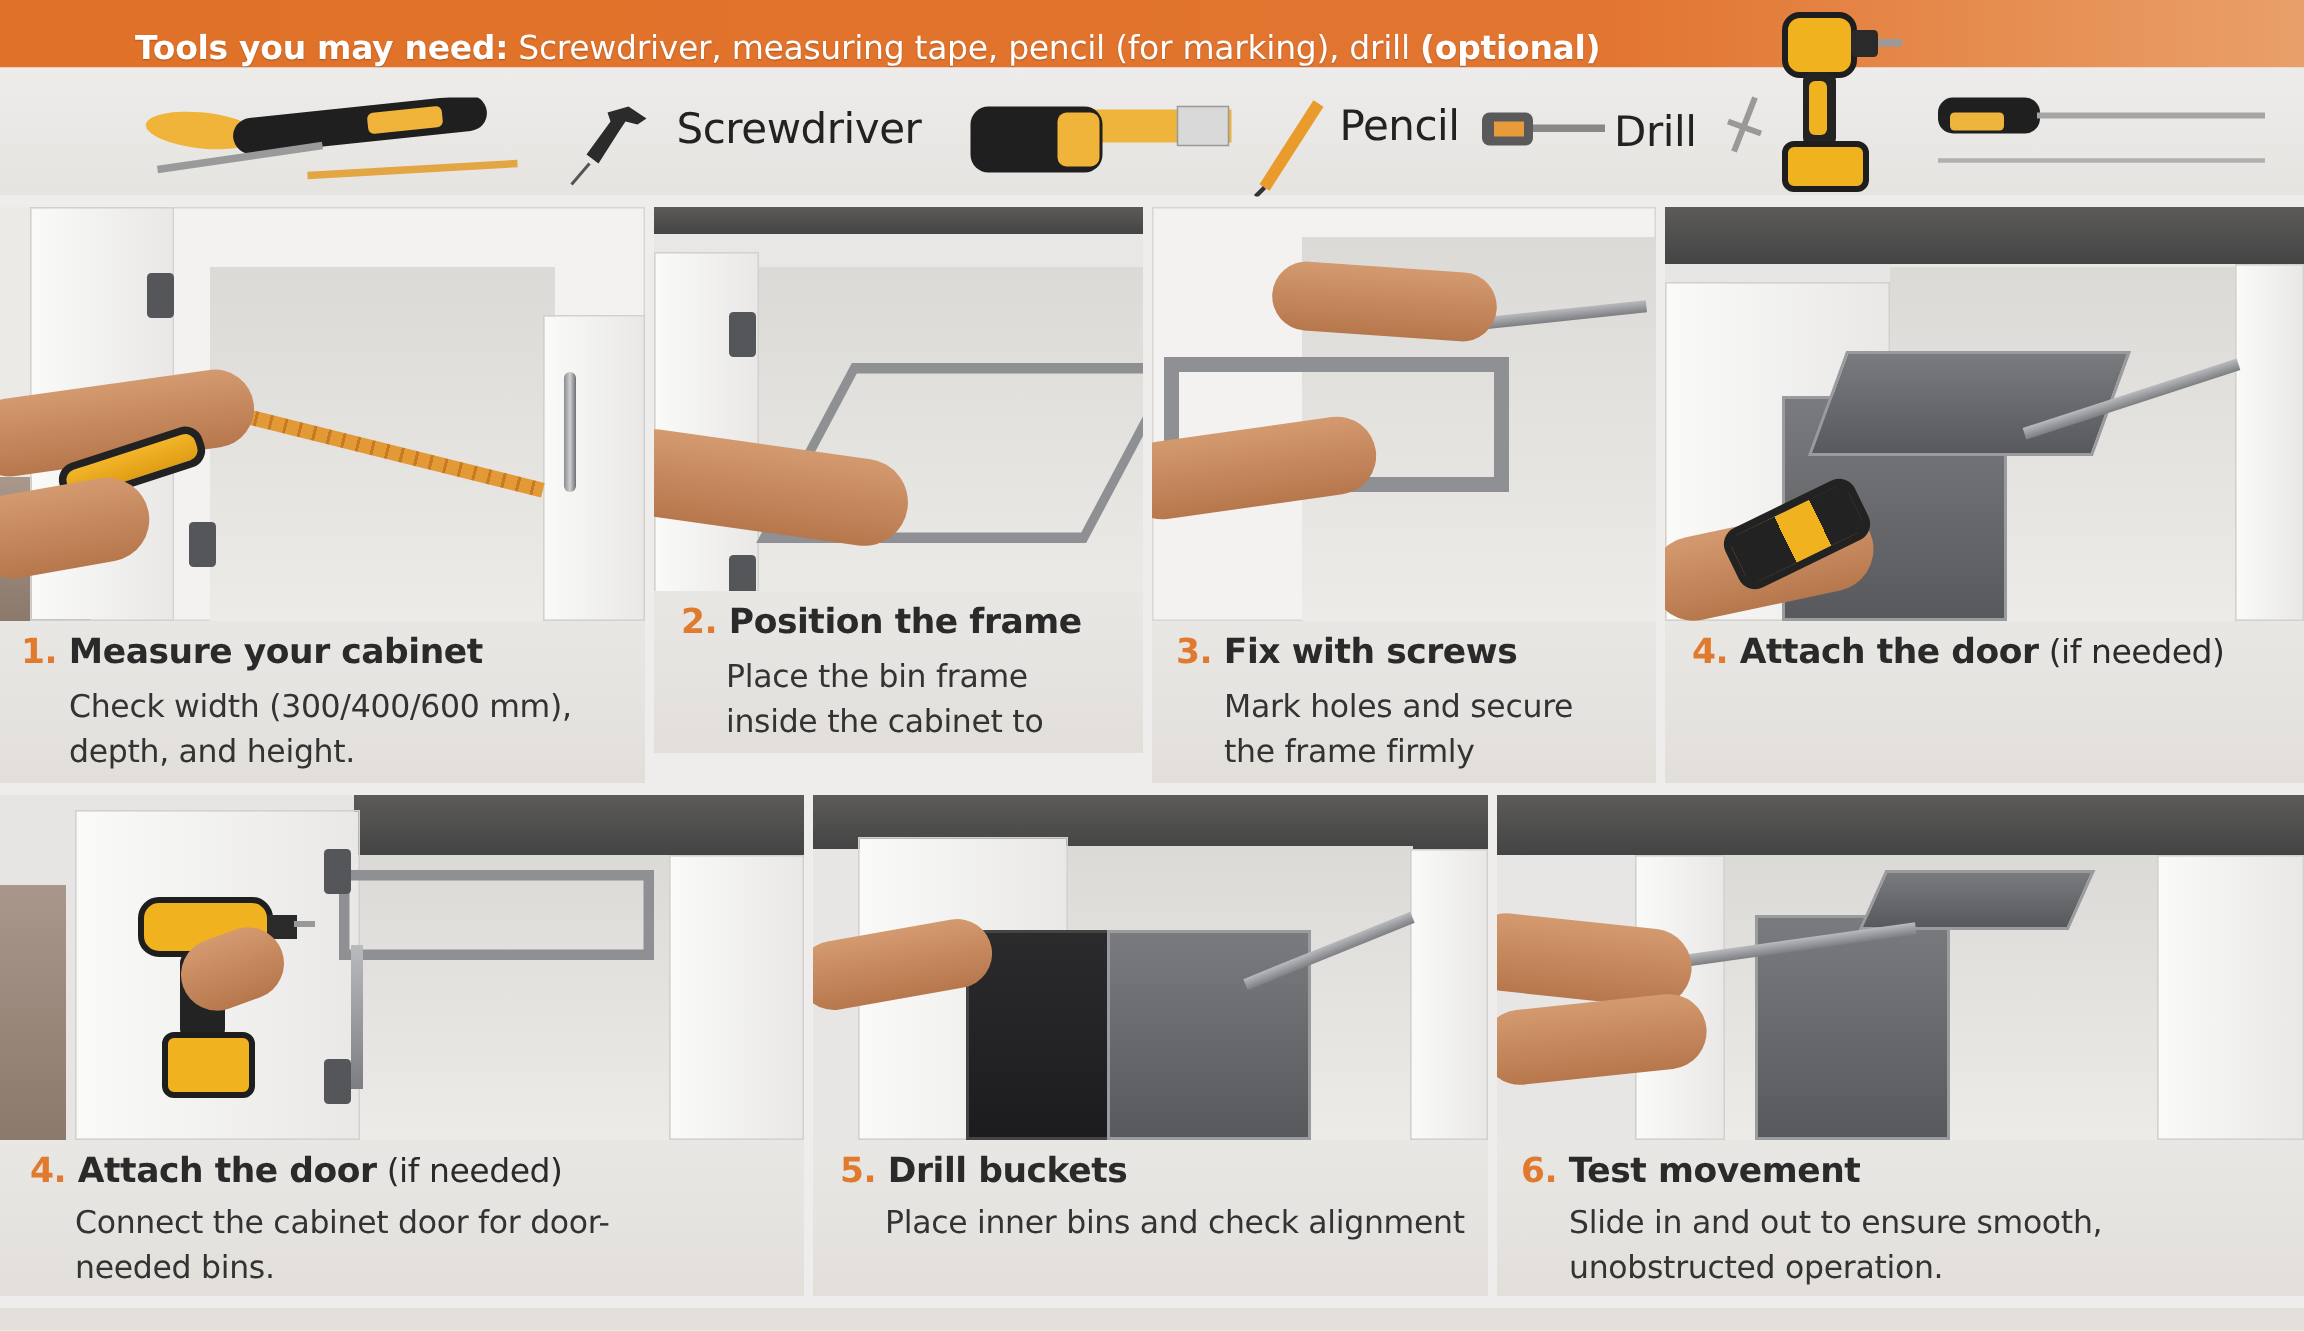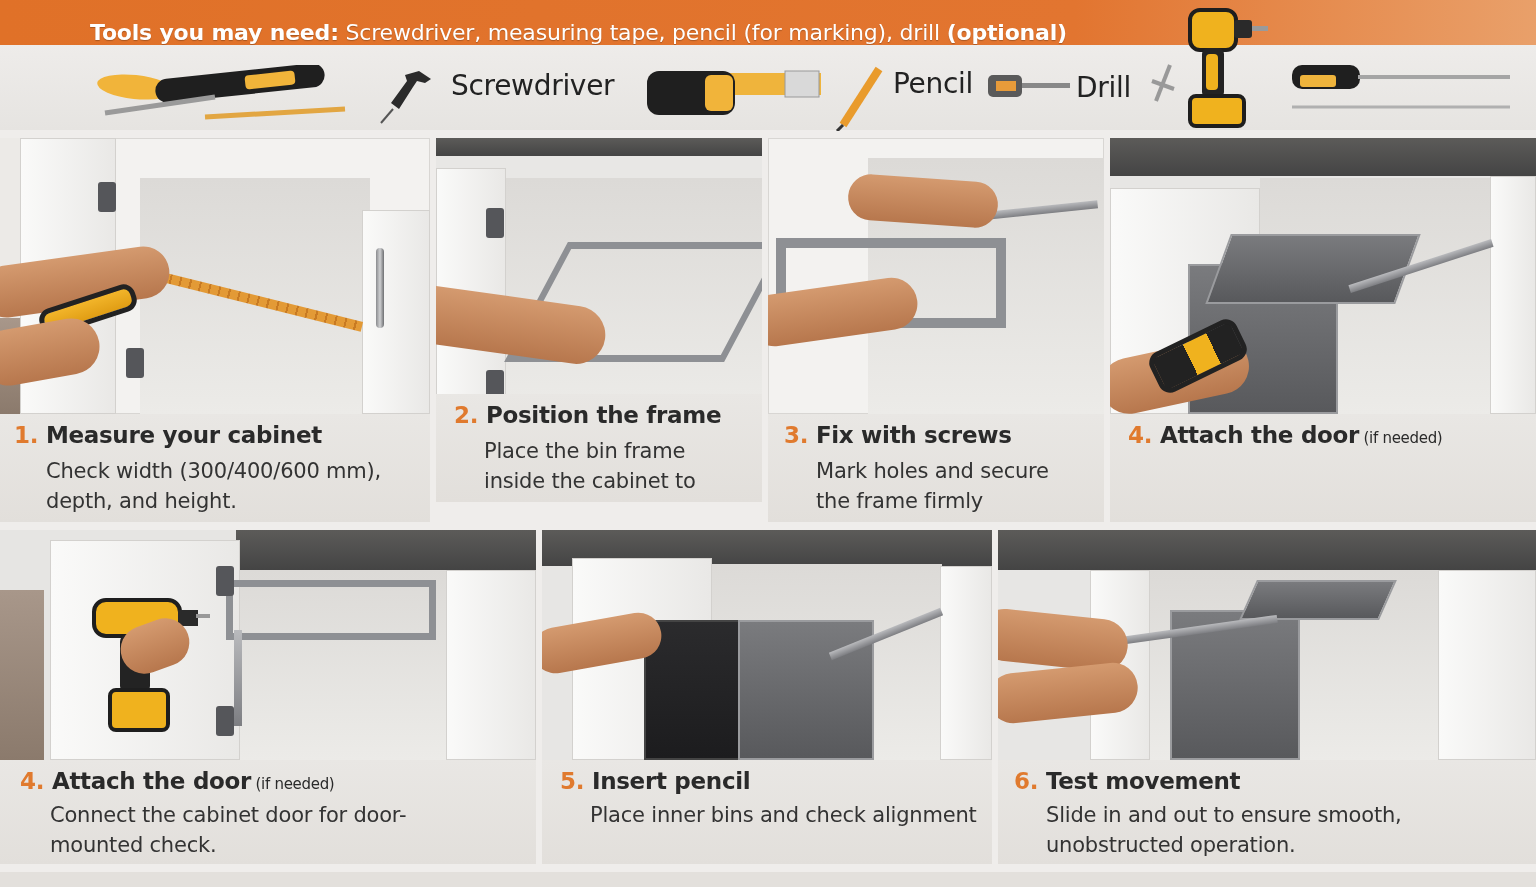--- a/index.html
+++ b/index.html
@@ -23,21 +23,21 @@
     background: linear-gradient(180deg, #eeecea, #e6e4e1);
   }
   .tool-label { position: absolute; font-size: 28px; color: #222; letter-spacing: -0.3px; }
   .tool-img { position: absolute; }
 
   .panel { position: absolute; background: #e6e3df; overflow: hidden; }
   .photo { position: absolute; left: 0; top: 0; right: 0; overflow: hidden; }
   .caption { position: absolute; left: 0; right: 0; bottom: 0; background: linear-gradient(180deg,#e9e7e4,#e2dfdb); }
   .step-title { position: absolute; font-size: 23px; font-weight: bold; color: #2a2a2a; white-space: nowrap; letter-spacing: -0.3px; }
   .step-num { color: #e07a2e; }
-  .step-note { font-weight: normal; font-size: 15px; }
+  .step-note { font-weight: normal; font-size: 22px; }
   .step-desc { position: absolute; font-size: 21px; line-height: 30px; color: #333; white-space: nowrap; letter-spacing: -0.2px; }
 
   
   .counter { position: absolute; background: linear-gradient(180deg,#5c5b59,#444); }
   .cab { position: absolute; background: #f3f2f0; border: 1px solid #d8d6d3; }
   .cab-inner { position: absolute; background: linear-gradient(180deg,#dcdad7,#ecebe8); }
   .door { position: absolute; background: linear-gradient(90deg,#fafaf9,#e9e8e6); border: 1px solid #d3d1ce; }
   .hinge { position: absolute; width: 18px; height: 30px; background: #55565a; border-radius: 3px; }
   .handle { position: absolute; width: 8px; height: 80px; background: linear-gradient(90deg,#8a8b8e,#cfd0d2,#6d6e71); border-radius: 4px; }
   .frame { position: absolute; border: 7px solid #8e9094; background: transparent; }
@@ -208,38 +208,38 @@
       <rect x="106" y="24" width="14" height="4" fill="#999"></rect>
       <rect x="30" y="44" width="30" height="60" rx="8" fill="#232323"></rect>
       <rect x="20" y="100" width="58" height="40" rx="6" fill="#f0b21e" stroke="#1e1e1e" stroke-width="4"></rect>
     </svg>
     <div class="arm" style="left:120px;top:92px;width:70px;height:48px;transform:rotate(-20deg)"></div>
   </div>
   <div class="caption" style="height:104px">
     <div class="step-title" style="left:20px;top:8px"><span class="step-num">4.</span> <span>Attach the door</span><span class="step-note"> (if needed)</span></div>
     <div class="step-desc" style="left:50px;top:40px">
       <div>Connect the cabinet door for door-</div>
-      <div>mounted check.</div>
+      <div>needed bins.</div>
     </div>
   </div>
 </div>
 
 <div class="panel" style="left:542px;top:530px;width:450px;height:334px">
   <div class="photo" style="height:230px;background:#e7e6e4">
     <div class="counter" style="left:0;top:0;width:450px;height:36px"></div>
     <div class="cab-inner" style="left:160px;top:34px;width:240px;height:196px"></div>
     <div class="door" style="left:30px;top:28px;width:140px;height:202px"></div>
     <div class="door" style="left:398px;top:36px;width:52px;height:194px"></div>
     <div class="bin dark" style="left:102px;top:90px;width:96px;height:140px"></div>
     <div class="bin" style="left:196px;top:90px;width:136px;height:140px"></div>
     <div class="rail" style="left:284px;top:100px;width:120px;transform:rotate(-22deg)"></div>
     <div class="arm" style="left:-10px;top:90px;width:130px;height:46px;transform:rotate(-10deg)"></div>
   </div>
   <div class="caption" style="height:104px">
-    <div class="step-title" style="left:18px;top:8px"><span class="step-num">5.</span> <span>Insert pencil</span></div>
+    <div class="step-title" style="left:18px;top:8px"><span class="step-num">5.</span> <span>Drill buckets</span></div>
     <div class="step-desc" style="left:48px;top:40px">
       <div>Place inner bins and check alignment</div>
     </div>
   </div>
 </div>
 
 <div class="panel" style="left:998px;top:530px;width:538px;height:334px">
   <div class="photo" style="height:230px;background:#e7e6e4">
     <div class="counter" style="left:0;top:0;width:538px;height:40px"></div>
     <div class="cab-inner" style="left:140px;top:40px;width:300px;height:190px"></div>

